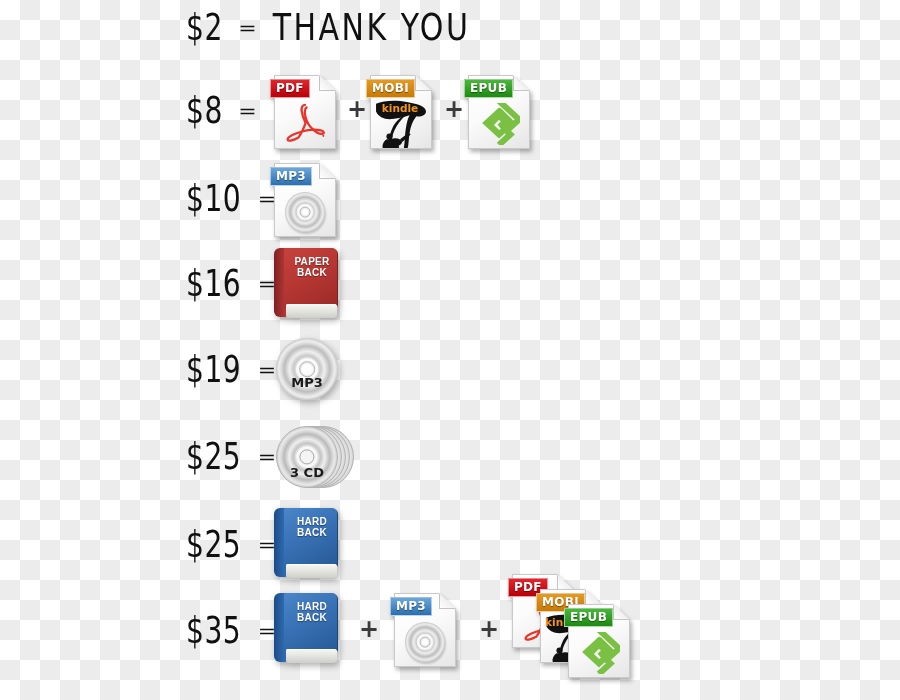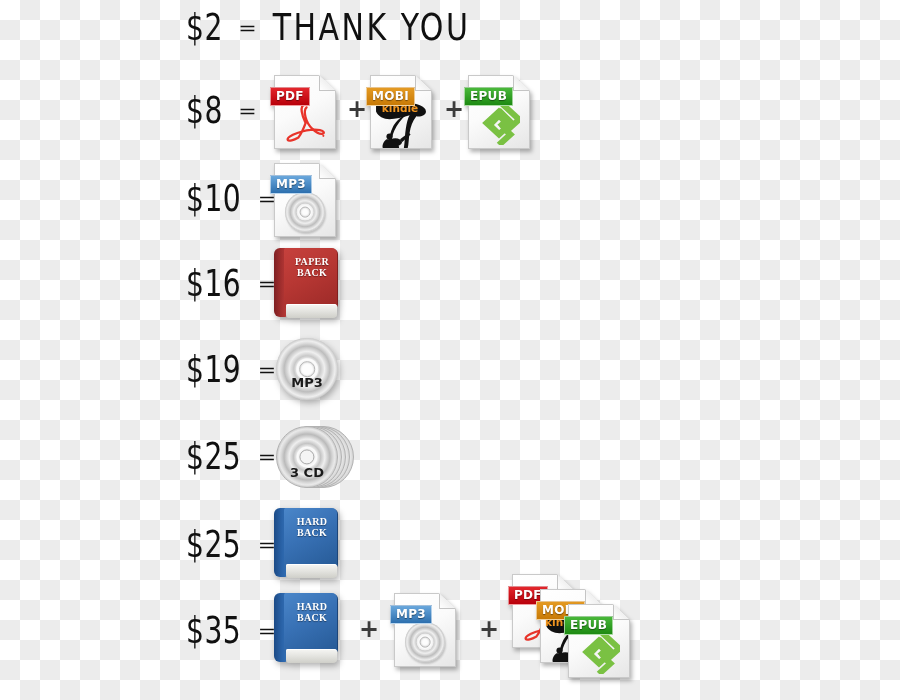--- a/index.html
+++ b/index.html
@@ -90,21 +90,21 @@
     width: 28%;
     height: 22%;
     background: linear-gradient(225deg, #dcdcdc 0%, #f2f2f2 60%, #ffffff 100%);
     border-left: 1px solid #c4c4c4;
     border-bottom: 1px solid #c4c4c4;
     box-sizing: border-box;
     clip-path: polygon(0 0, 100% 100%, 0 100%);
   }
   .fileicon .tag {
     position: absolute;
-    top: 12px;
+    top: 4px;
     left: -4px;
     padding: 2px 5px 3px 5px;
     font-family: "DejaVu Sans", sans-serif;
     font-size: 12px;
     font-weight: bold;
     color: #ffffff;
     letter-spacing: 0.3px;
     line-height: 1;
     text-shadow: 0 1px 1px rgba(0,0,0,0.45);
     border: 1px solid rgba(255,255,255,0.55);
@@ -263,21 +263,21 @@
     position: absolute;
     right: 2px; top: 1px; bottom: 12px;
     width: 7px;
     border-radius: 0 5px 4px 0;
   }
   .book .blabel {
     position: absolute;
     left: 16px; right: 6px;
     top: 9px;
     text-align: center;
-    font-family: Liberation Serif, serif;
+    font-family: Liberation Sans, sans-serif;
     font-size: 10px;
     font-weight: bold;
     color: #ffffff;
     line-height: 1.05;
     letter-spacing: 0.3px;
     text-shadow: 0 1px 1px rgba(0,0,0,0.4);
     z-index: 3;
   }
   
   .book-red .spine  { background: linear-gradient(90deg, #7e1f22 0%, #a5302f 60%, #b93a38 100%); }

